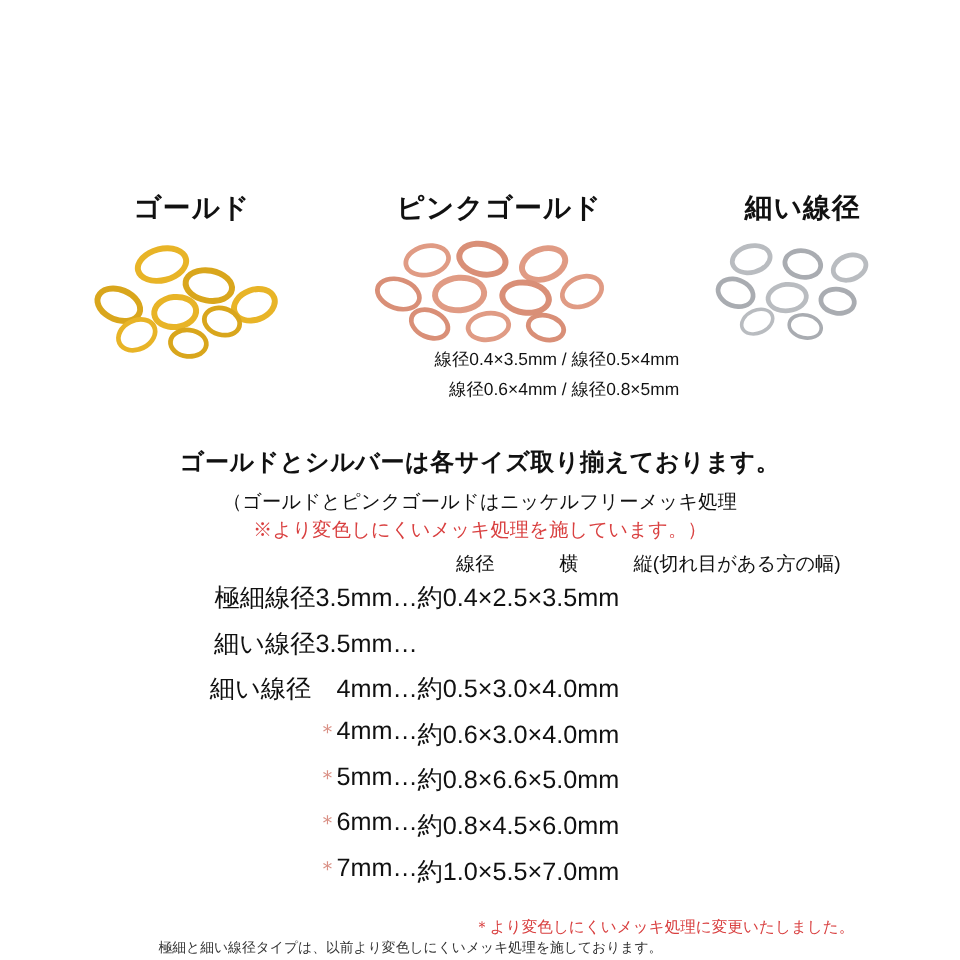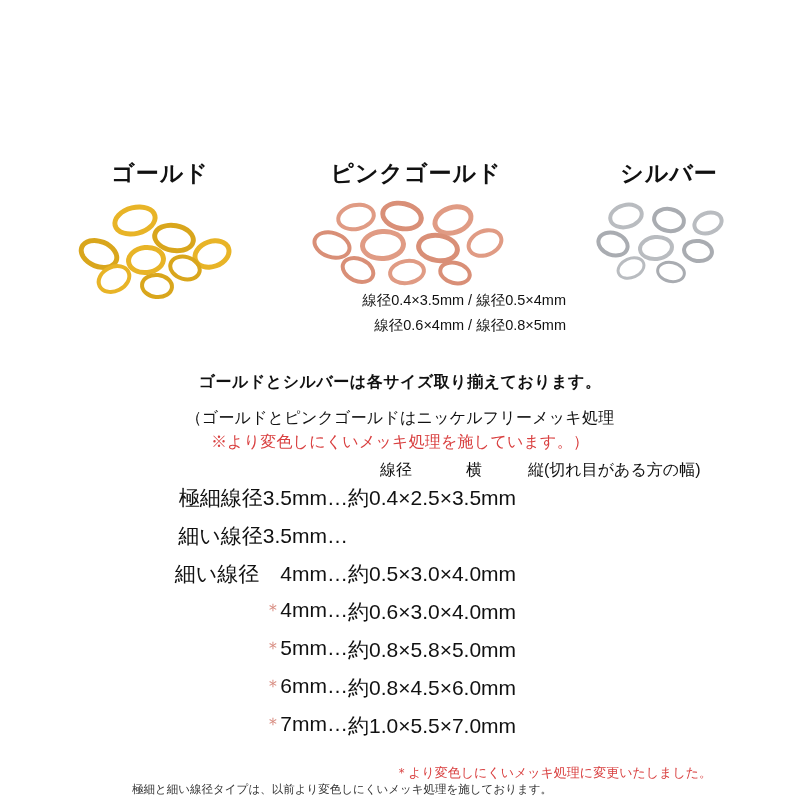--- a/index.html
+++ b/index.html
@@ -98,21 +98,21 @@
     color: #111111;
   }
 
   
   .note-main {
     position: absolute;
     top: 372px;
     left: 0;
     width: 800px;
     text-align: center;
-    font-size: 16px;
+    font-size: 20px;
     font-weight: bold;
     color: #111111;
     letter-spacing: 0.5px;
   }
   .note-sub {
     position: absolute;
     top: 408px;
     left: 0;
     width: 800px;
     text-align: center;
@@ -227,21 +227,21 @@
         <div class="ring p" style="left:84px; top:30px; width:46px; height:32px; border-width:5px; transform:rotate(-4deg);"></div>
         <div class="ring p2" style="left:140px;top:34px; width:44px; height:30px; border-width:5px; transform:rotate(8deg);"></div>
         <div class="ring p" style="left:190px;top:30px; width:38px; height:28px; border-width:4px; transform:rotate(-22deg);"></div>
         <div class="ring p2" style="left:64px; top:58px; width:36px; height:26px; border-width:4px; transform:rotate(24deg);"></div>
         <div class="ring p" style="left:112px;top:60px; width:38px; height:26px; border-width:4px; transform:rotate(-8deg);"></div>
         <div class="ring p2" style="left:162px;top:62px; width:34px; height:24px; border-width:4px; transform:rotate(14deg);"></div>
       </div>
     </div>
 
     <div class="col col-silver">
-      <div class="col-head">シルバー</div>
+      <div class="col-head">細い線径</div>
       <div class="ring-box">
         <div class="ring s" style="left:52px; top:4px;  width:36px; height:26px; border-width:4px; transform:rotate(-14deg);"></div>
         <div class="ring s2" style="left:96px; top:8px;  width:34px; height:26px; border-width:4px; transform:rotate(10deg);"></div>
         <div class="ring s" style="left:136px;top:12px; width:32px; height:24px; border-width:4px; transform:rotate(-20deg);"></div>
         <div class="ring s2" style="left:40px; top:32px; width:34px; height:26px; border-width:4px; transform:rotate(20deg);"></div>
         <div class="ring s" style="left:82px; top:36px; width:36px; height:26px; border-width:4px; transform:rotate(-6deg);"></div>
         <div class="ring s2" style="left:126px;top:40px; width:32px; height:24px; border-width:4px; transform:rotate(8deg);"></div>
         <div class="ring s" style="left:60px; top:58px; width:30px; height:22px; border-width:3px; transform:rotate(-24deg);"></div>
         <div class="ring s2" style="left:100px;top:62px; width:30px; height:22px; border-width:3px; transform:rotate(12deg);"></div>
       </div>
@@ -285,21 +285,21 @@
 
     <div class="row">
       <span class="star">＊</span>
       <span class="label">4mm…</span>
       <span class="value">約0.6×3.0×4.0mm</span>
     </div>
 
     <div class="row">
       <span class="star">＊</span>
       <span class="label">5mm…</span>
-      <span class="value">約0.8×5.8×5.0mm</span>
+      <span class="value">約0.8×6.6×5.0mm</span>
     </div>
 
     <div class="row">
       <span class="star">＊</span>
       <span class="label">6mm…</span>
       <span class="value">約0.8×4.5×6.0mm</span>
     </div>
 
     <div class="row">
       <span class="star">＊</span>

